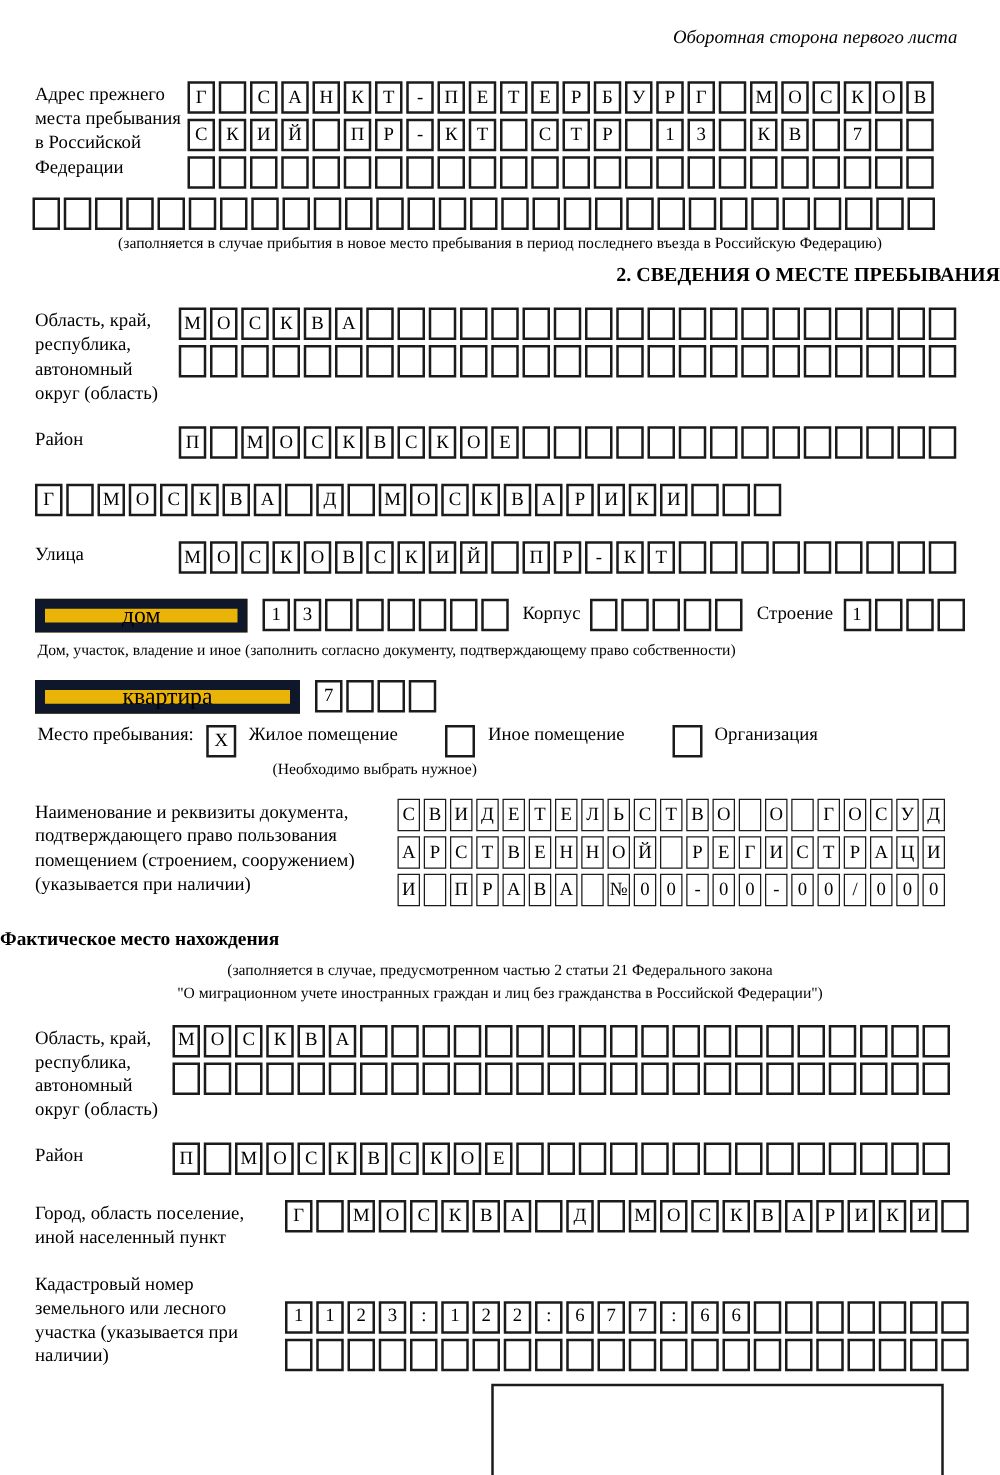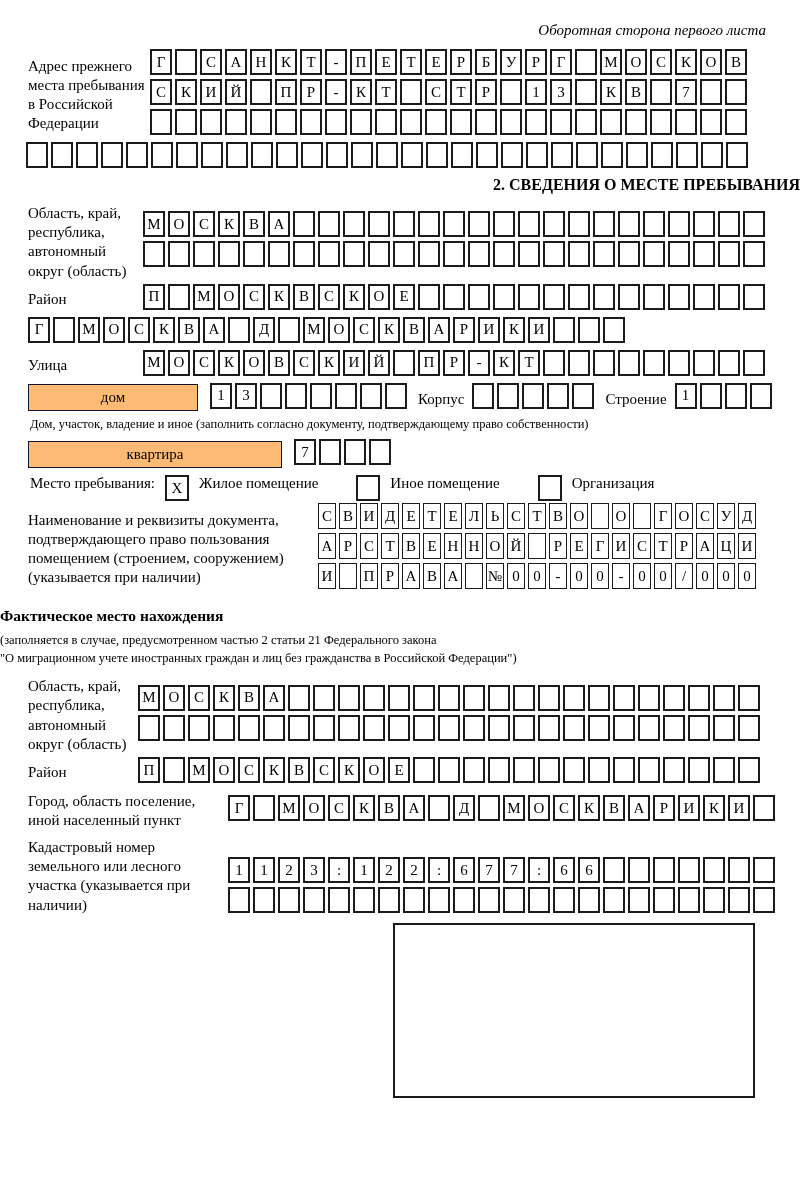--- a/index.html
+++ b/index.html
@@ -6,21 +6,21 @@
   body{
     width:800px;height:1180px;
     font-family:"Liberation Serif","DejaVu Serif",serif;
     color:#000;overflow:hidden;
   }
   .page{padding:6px 0 0 0;}
   .header-note{
     text-align:right;font-size:15px;padding:16px 34px 10px 0;font-style:italic;
   }
   
-  .frow{display:flex;align-items:center;margin:0 0 3px 28px;}
+  .frow{display:flex;align-items:flex-start;margin:16px 0 3px 28px;}
   .flabel{flex:none;font-size:15px;line-height:1.28;padding-top:2px;}
   .w122{width:122px;}
   .w115{width:115px;}
   .w110{width:110px;}
   .w135{width:115px;}
   .w200{width:200px;}
   .w290{width:290px;font-family:Liberation Serif, serif;}
   .rows{display:flex;flex-direction:column;}
   .boxrow{display:flex;margin-bottom:4px;}
   .cell{
@@ -32,39 +32,39 @@
   }
   .small-grid .cell{width:18px;height:26px;margin-right:3px;border-width:1.8px;}
   .fullrow{margin:0 0 2px 26px;}
   .caption{font-size:12.5px;line-height:1.3;}
   .caption.center{text-align:center;margin:2px 12px 10px 12px;}
   .caption.left{margin:1px 0 7px 30px;}
   .sec-title{
     text-align:right;font-weight:bold;font-size:16px;margin:8px 0 8px 0;
   }
   .named-rect{
-    flex:none;box-sizing:border-box;height:27px;border:1px solid #0f172a;
+    flex:none;box-sizing:border-box;height:27px;border:8px solid #0f172a;
     display:flex;align-items:center;justify-content:center;
-    font-size:15px;margin-right:12px;background:#fdba74;
+    font-size:19px;margin-right:12px;background:#eab308;
   }
   .rect-dom{width:170px;}
-  .rect-kv{width:254px;}
+  .rect-kv{width:212px;}
   .inline-label{font-size:15px;padding:4px 8px 0 8px;flex:none;}
   .place-row{display:flex;margin:6px 0 2px 30px;font-size:15px;}
   .cbox{
     flex:none;box-sizing:border-box;width:24px;height:26px;border:2px solid #1b1b1b;
     display:flex;align-items:center;justify-content:center;font-size:15px;
     margin:0 10px 0 10px;background:#fff;
   }
   .place-opt{margin-right:28px;}
   .choose-note{font-size:12.5px;margin:0 0 8px 218px;}
   .subhead{
     font-weight:bold;font-size:15.5px;margin:14px 0 6px 0;
   }
-  .fineprint{font-size:12.5px;line-height:1.45;margin-bottom:8px;}
+  .fineprint{text-align:center;font-size:12.5px;line-height:1.45;margin-bottom:8px;}
   .stamp-wrap{margin:6px 0 0 393px;}
   .stamp-box{
     box-sizing:border-box;width:362px;height:175px;border:2px solid #1b1b1b;background:#fff;
   }
 </style>
 </head>
 <body>
 
 <div class="page">
 
@@ -177,20 +177,21 @@
       <span class="cell"></span>
       <span class="cell"></span>
       <span class="cell"></span>
       <span class="cell"></span>
       <span class="cell"></span>
       <span class="cell"></span>
       <span class="cell"></span>
       <span class="cell"></span>
       <span class="cell"></span>
     </div>
+  <div class="caption center">(заполняется в случае прибытия в новое место пребывания в период последнего въезда в Российскую Федерацию)</div>
 
   <div class="sec-title">2. СВЕДЕНИЯ О МЕСТЕ ПРЕБЫВАНИЯ</div>
 
   <div class="frow">
     <div class="flabel w115">Область, край, республика, автономный округ (область)</div>
     <div class="rows">
       <div class="boxrow">
           <span class="cell">М</span>
           <span class="cell">О</span>
           <span class="cell">С</span>
@@ -380,20 +381,21 @@
 
   <div class="place-row">
     <span>Место пребывания:</span>
     <span class="cbox">X</span>
     <span class="place-opt">Жилое помещение</span>
     <span class="cbox"></span>
     <span class="place-opt">Иное помещение</span>
     <span class="cbox"></span>
     <span class="place-opt">Организация</span>
   </div>
+  <div class="choose-note">(Необходимо выбрать нужное)</div>
 
   <div class="frow">
     <div class="flabel w290">Наименование и реквизиты документа, подтверждающего право пользования помещением (строением, сооружением) (указывается при наличии)</div>
     <div class="rows small-grid">
       <div class="boxrow">
           <span class="cell">С</span>
           <span class="cell">В</span>
           <span class="cell">И</span>
           <span class="cell">Д</span>
           <span class="cell">Е</span>

